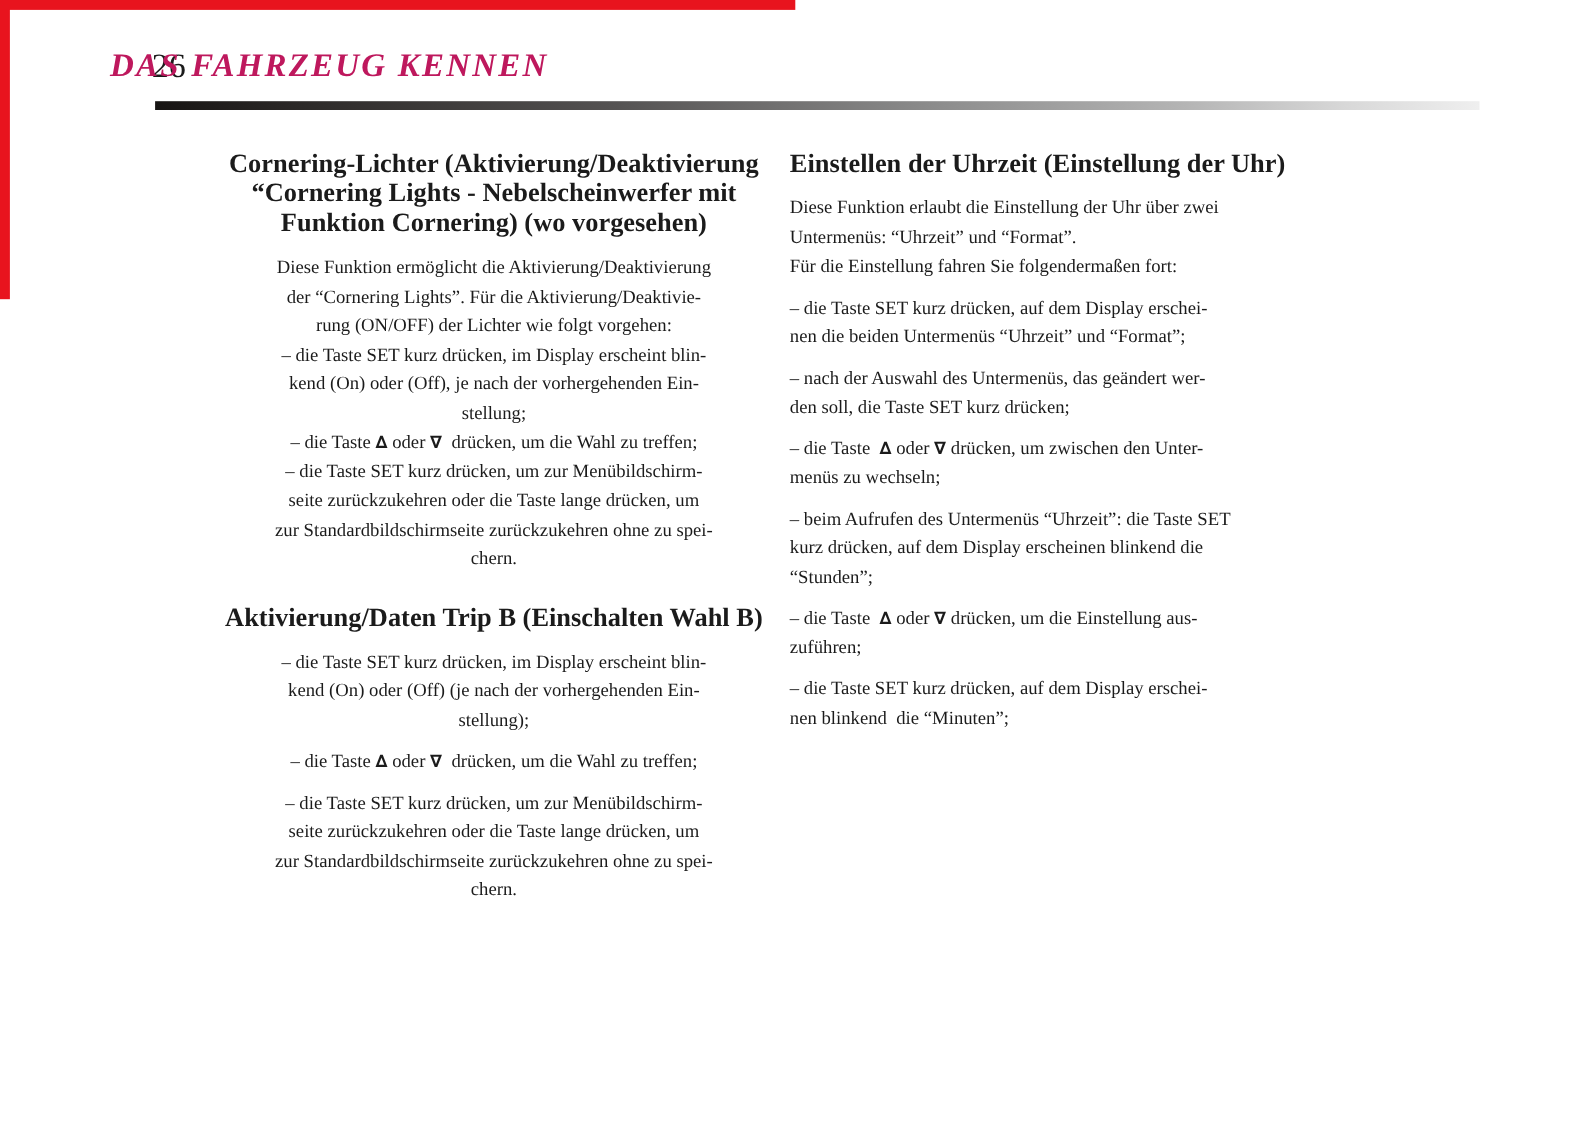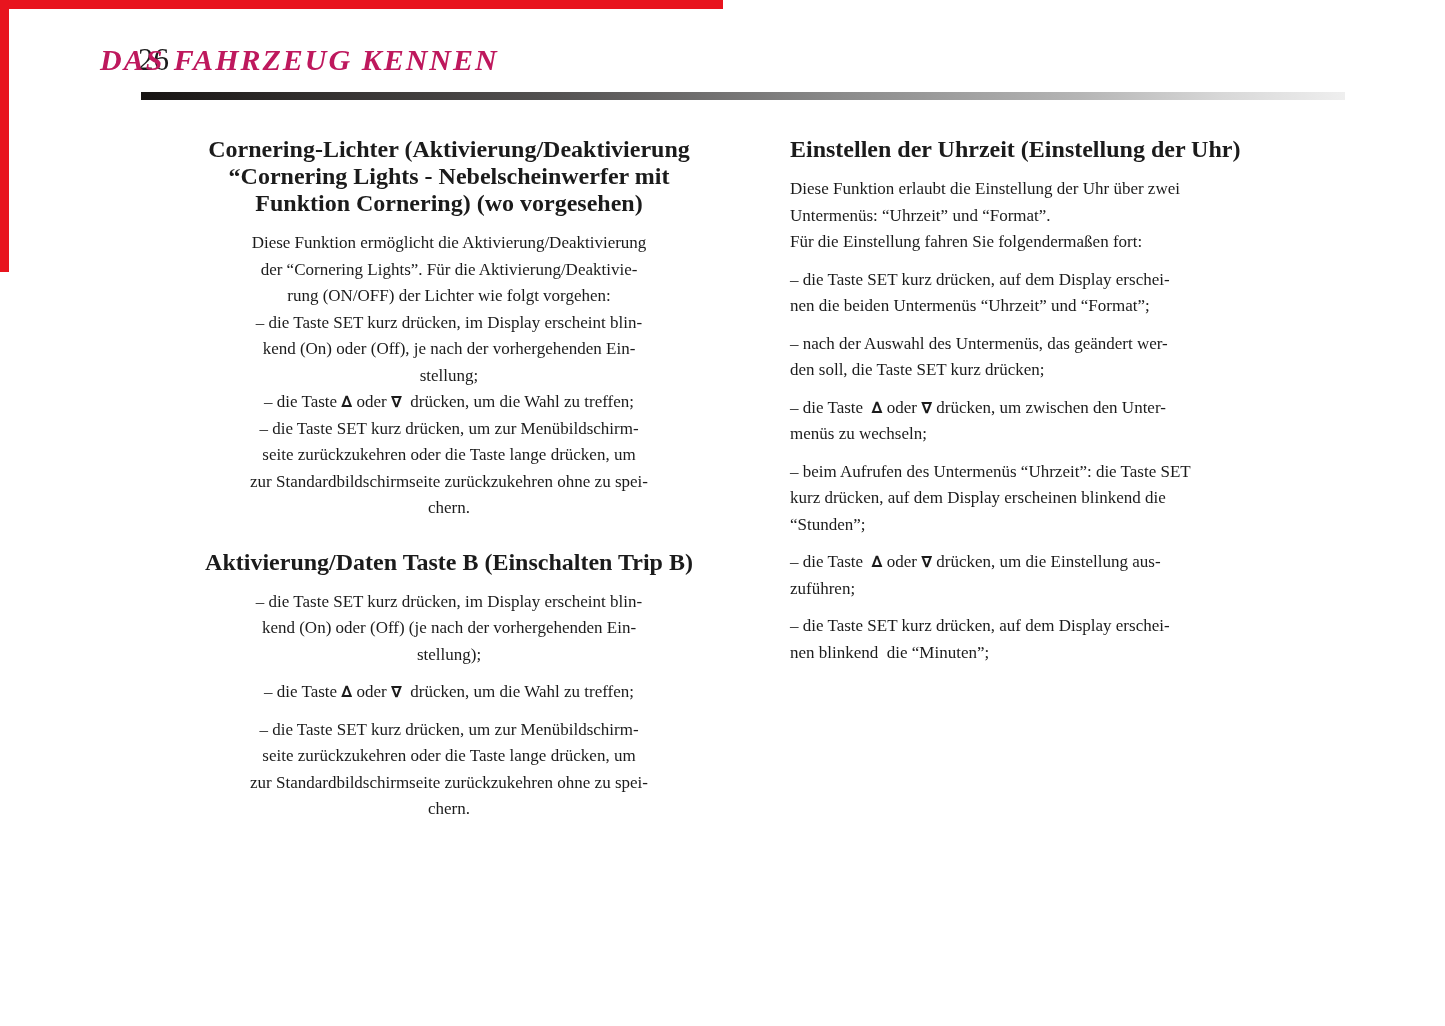--- a/index.html
+++ b/index.html
@@ -35,21 +35,21 @@
   }
   .divider-bar {
     position:absolute; left:141px; top:92px;
     width:1204px; height:8px;
     background:linear-gradient(90deg,
       #171413 0%, #2e2b2a 12%, #555353 35%,
       #8a8a8a 58%, #b5b5b5 78%, #d8d8d8 90%, #efefef 100%);
   }
   .col { position:absolute; top:136px; }
   .col-left  { left:141px; width:616px;text-align:center; }
-  .col-right { left:790px; width:594px; }
+  .col-right { left:718px; width:594px; }
   .section-gap { margin-top:27px; }
   .heading {
     font-size:24px; line-height:27px;
     font-weight:bold; margin:0 0 13px 0;
   }
   .para {
     font-size:17px; line-height:26.5px;
     margin:0 0 11px 0;
   }
   .para:last-child { margin-bottom:0; }
@@ -68,21 +68,21 @@
 <div class="page-number">26</div>
 <div class="header-title">DAS FAHRZEUG KENNEN</div>
 <div class="divider-bar"></div>
 
 <div class="col col-left">
   <div>
     <h2 class="heading">Cornering-Lichter (Aktivierung/Deaktivierung<br>“Cornering Lights - Nebelscheinwerfer mit<br>Funktion Cornering) (wo vorgesehen)</h2>
     <p class="para">Diese Funktion ermöglicht die Aktivierung/Deaktivierung<br>der “Cornering Lights”. Für die Aktivierung/Deaktivie-<br>rung (ON/OFF) der Lichter wie folgt vorgehen:<br>– die Taste SET kurz drücken, im Display erscheint blin-<br>kend (On) oder (Off), je nach der vorhergehenden Ein-<br>stellung;<br>– die Taste <span class="tri">∆</span> oder <span class="tri">∇</span> &nbsp;drücken, um die Wahl zu treffen;<br>– die Taste SET kurz drücken, um zur Menübildschirm-<br>seite zurückzukehren oder die Taste lange drücken, um<br>zur Standardbildschirmseite zurückzukehren ohne zu spei-<br>chern.</p>
   </div>
   <div class="section-gap">
-    <h2 class="heading">Aktivierung/Daten Taste B (Einschalten Trip B)</h2>
+    <h2 class="heading">Aktivierung/Daten Trip B (Einschalten Wahl B)</h2>
     <p class="para">– die Taste SET kurz drücken, im Display erscheint blin-<br>kend (On) oder (Off) (je nach der vorhergehenden Ein-<br>stellung);</p>
     <p class="para">– die Taste <span class="tri">∆</span> oder <span class="tri">∇</span> &nbsp;drücken, um die Wahl zu treffen;</p>
     <p class="para">– die Taste SET kurz drücken, um zur Menübildschirm-<br>seite zurückzukehren oder die Taste lange drücken, um<br>zur Standardbildschirmseite zurückzukehren ohne zu spei-<br>chern.</p>
   </div>
 </div>
 
 <div class="col col-right">
   <div>
     <h2 class="heading">Einstellen der Uhrzeit (Einstellung der Uhr)</h2>
     <p class="para">Diese Funktion erlaubt die Einstellung der Uhr über zwei<br>Untermenüs: “Uhrzeit” und “Format”.<br>Für die Einstellung fahren Sie folgendermaßen fort:</p>

